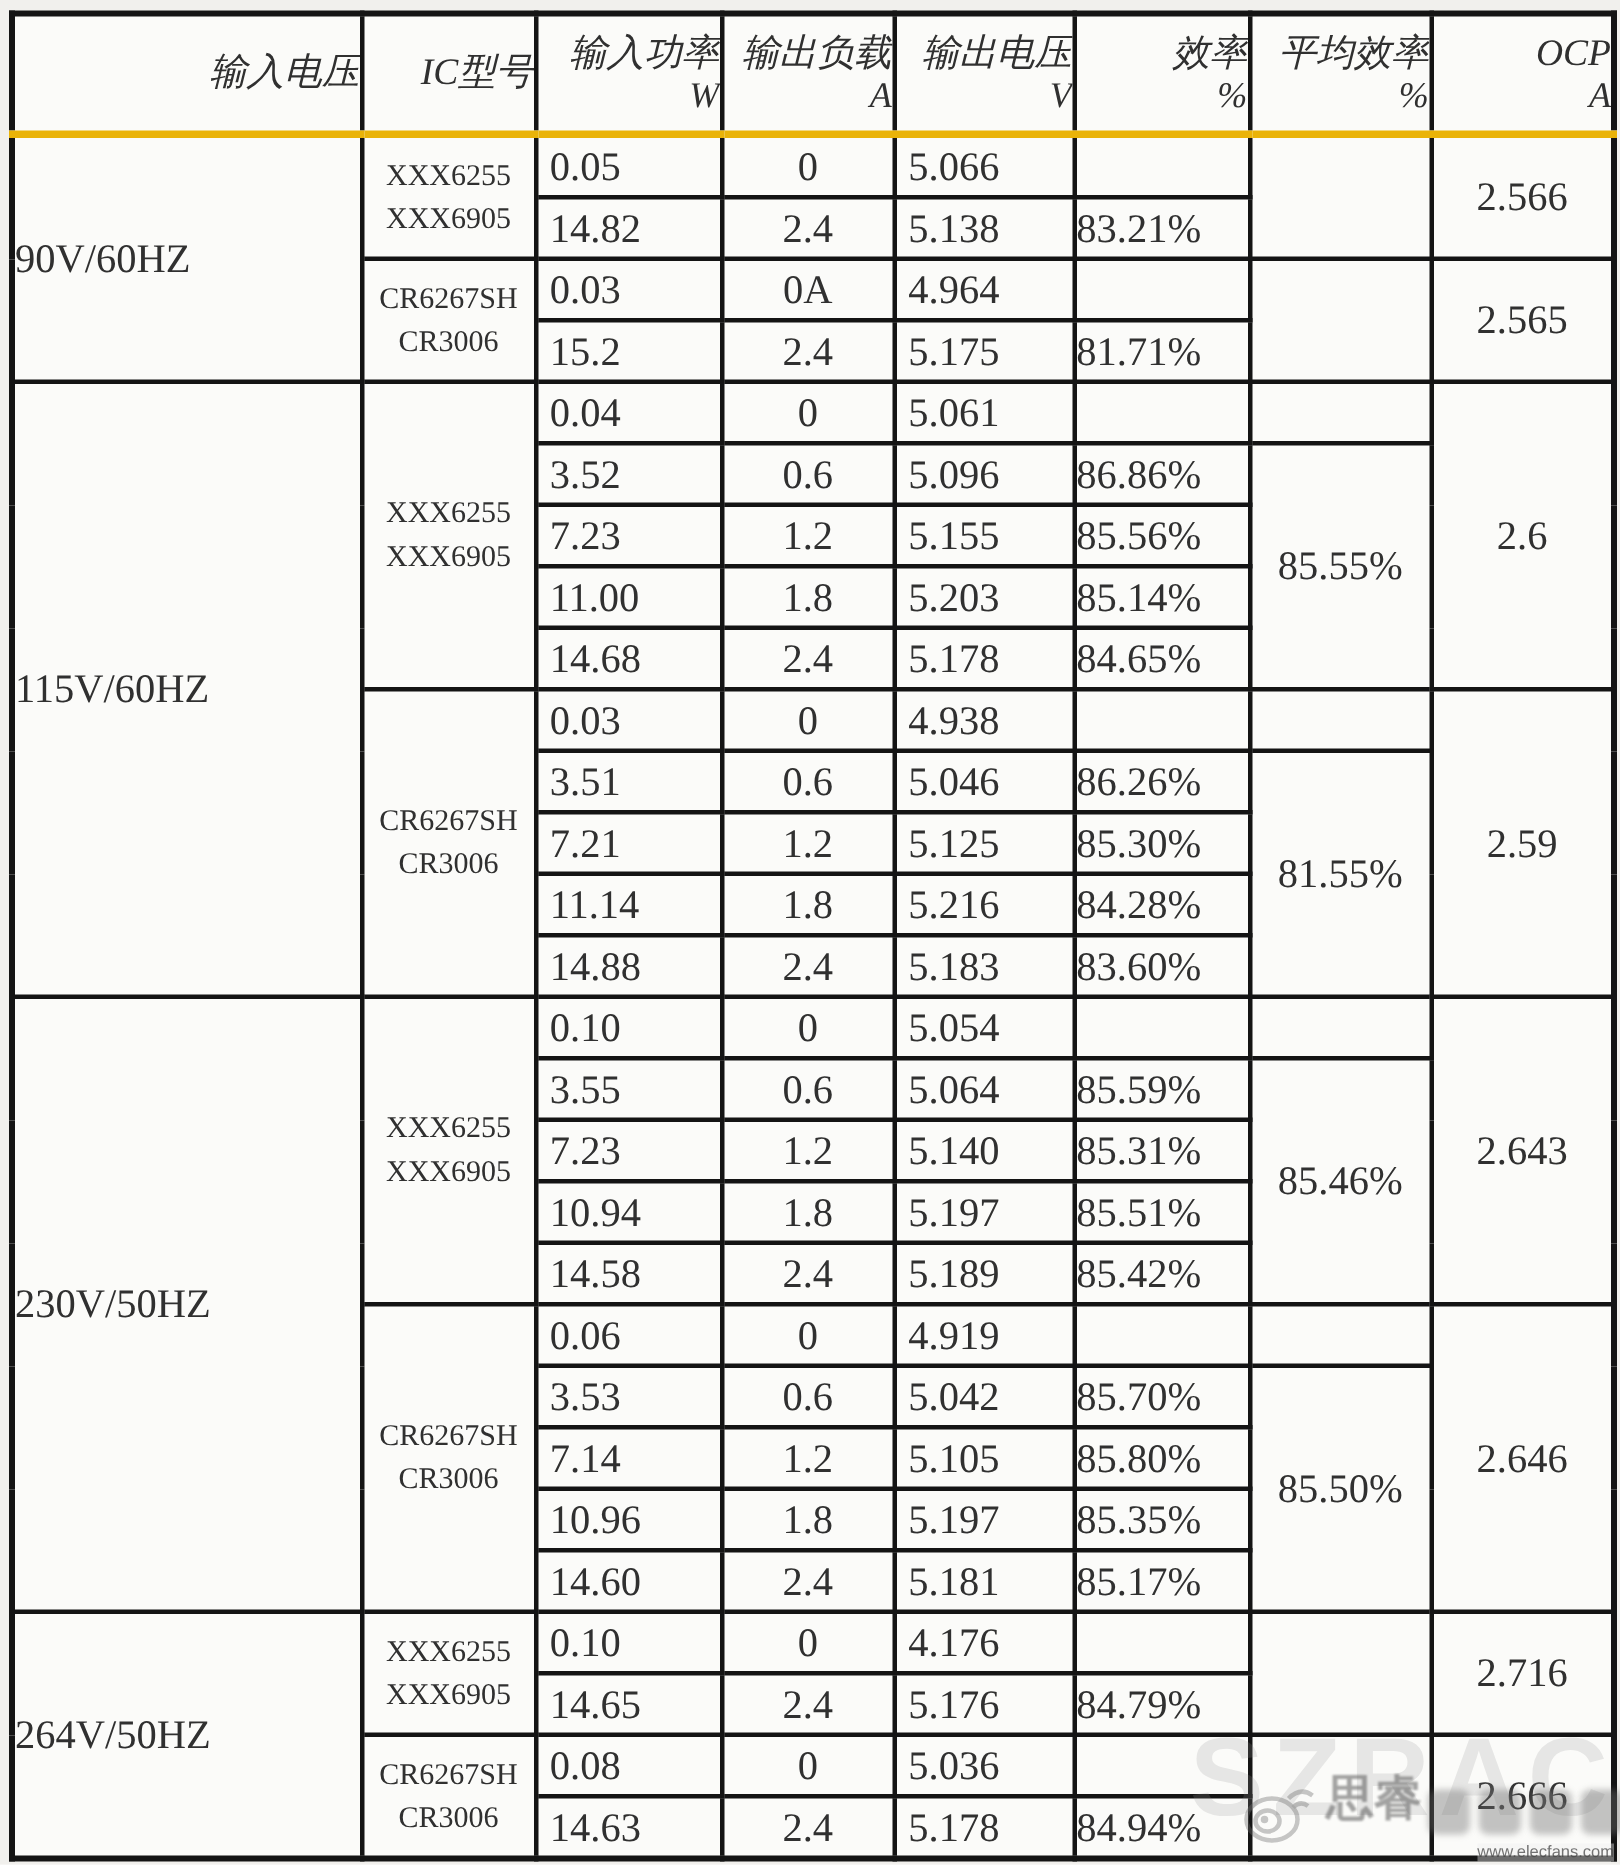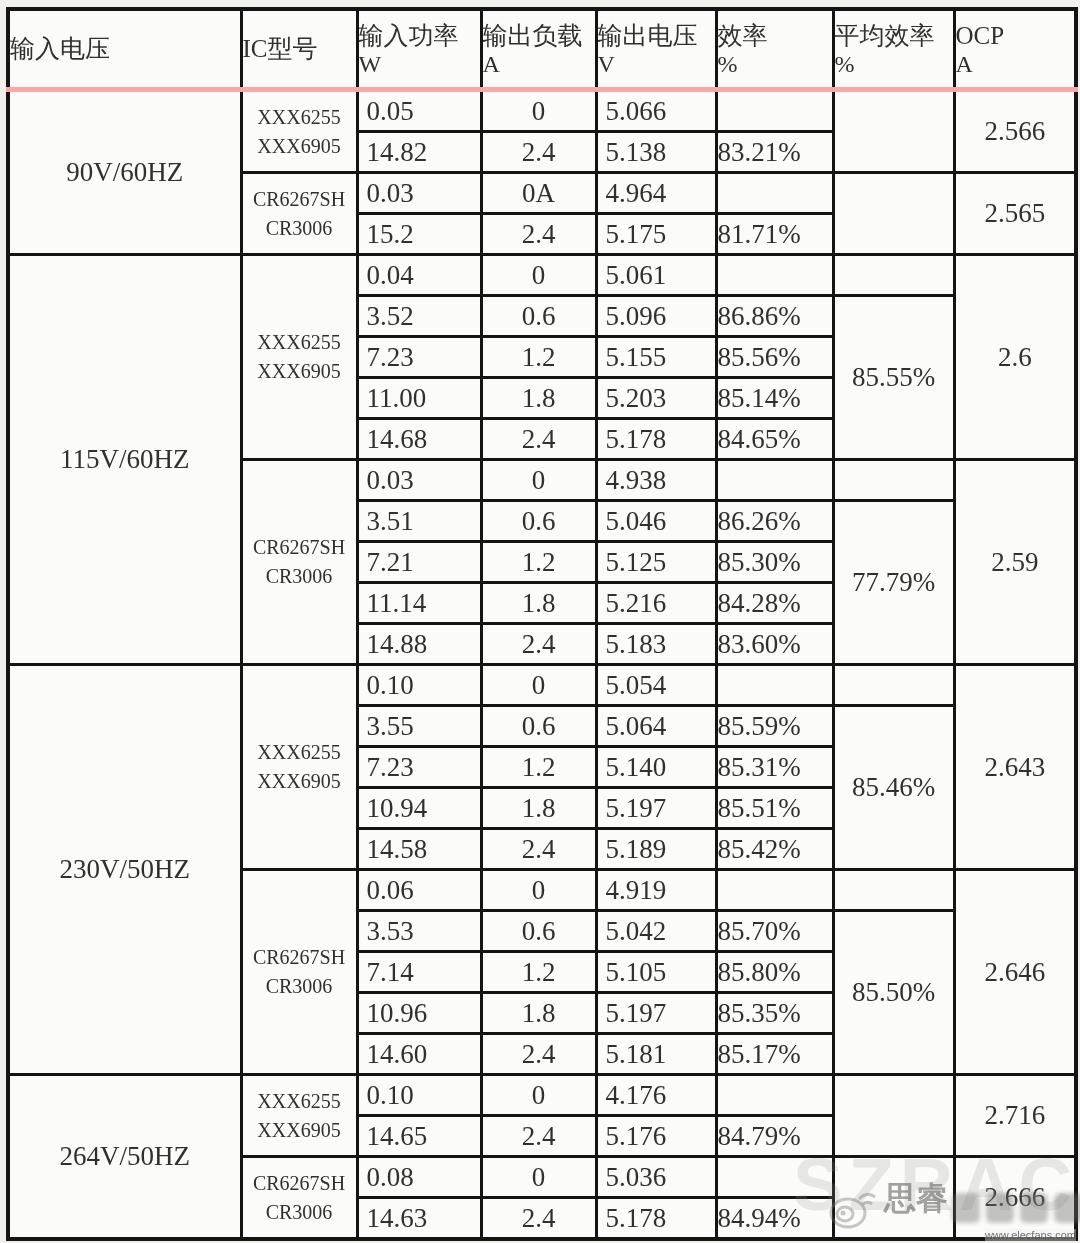--- a/index.html
+++ b/index.html
@@ -18,26 +18,26 @@
     table-layout:fixed;
     background:#fbfbf9;
     border:4px solid #141414;
   }
   td,th{
     border:3px solid #141414;
     padding:0;
     font-weight:normal;
     overflow:hidden;
   }
-  thead td{height:76px;border-bottom:5px solid #fca5a5;text-align:left;vertical-align:middle;}
+  thead td{height:76px;border-bottom:5px solid #eab308;text-align:right;vertical-align:middle;font-style:italic;}
   tbody td{height:38px;}
   .h-name{font-size:25px;line-height:1.25;}
   .h-unit{font-size:24px;line-height:1.1;}
   .h-unit:empty{display:none;}
-  .voltage{text-align:center;vertical-align:middle;font-size:27px;}
+  .voltage{vertical-align:middle;font-size:27px;}
   .ic{text-align:center;vertical-align:middle;font-size:20px;line-height:1.45;padding:0 2px;}
   .num{font-size:27px;vertical-align:middle;white-space:nowrap;}
   .left{text-align:left;padding-left:8px;}
   .center{text-align:center;}
   .right{text-align:left;padding-right:4px;}
 
   
   .watermark{position:absolute;right:0;bottom:0;width:260px;height:140px;pointer-events:none;}
   .wm-letters{
     position:absolute;right:2px;bottom:16px;
@@ -200,21 +200,21 @@
         <td class="num left">4.938</td>
         <td class="num right"></td>
         <td class="num center"></td>
         <td class="num center" rowspan="5">2.59</td>
       </tr>
       <tr>
         <td class="num left">3.51</td>
         <td class="num center">0.6</td>
         <td class="num left">5.046</td>
         <td class="num right">86.26%</td>
-        <td class="num center" rowspan="4">77.79%</td>
+        <td class="num center" rowspan="4">81.55%</td>
       </tr>
       <tr>
         <td class="num left">7.21</td>
         <td class="num center">1.2</td>
         <td class="num left">5.125</td>
         <td class="num right">85.30%</td>
       </tr>
       <tr>
         <td class="num left">11.14</td>
         <td class="num center">1.8</td>

